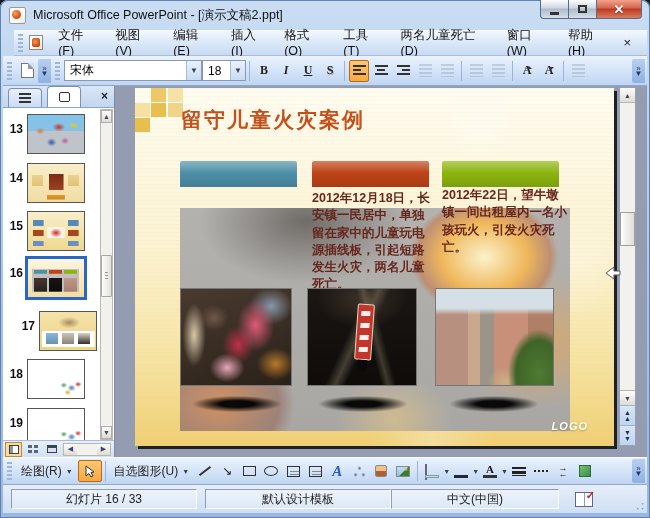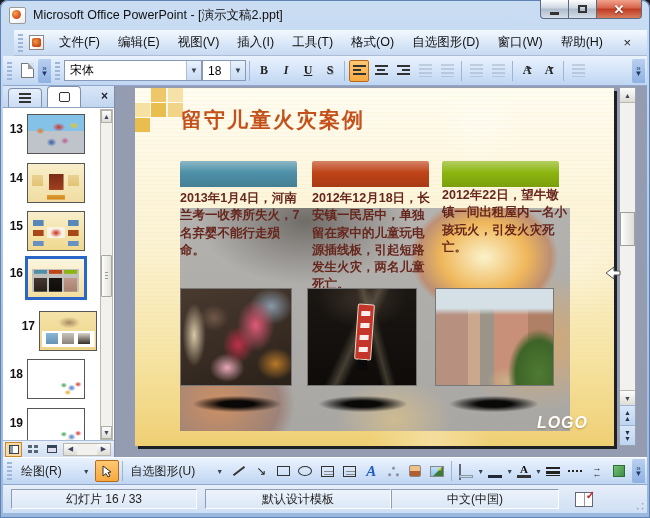--- a/index.html
+++ b/index.html
@@ -214,41 +214,41 @@
     background-size:9px 100%; background-position:3px 6px; background-repeat:no-repeat; }
   .powerstrip::after{ content:""; position:absolute; left:3px; bottom:-12px; width:9px; height:11px; background:#0a0a0a; }
   .p3 { left:300px; width:119px; background:
     linear-gradient(#D4E0E6 0 20%, rgba(212,224,230,0) 27%),
     radial-gradient(42px 60px at 88% 88%, #4E7A32, #3E6428 55%, transparent 74%),
     radial-gradient(26px 20px at 60% 96%, #C8B088, transparent 72%),
     linear-gradient(90deg,#B89080 0 27%,#CBA78E 27% 38%,#9C9488 38% 50%,#C89078 50% 79%,#B08066 79% 100%); }
   .oval-shadow { position:absolute; top:308px; width:88px; height:16px;
     background:radial-gradient(ellipse at center, rgba(0,0,0,.95) 0 28%, rgba(0,0,0,.45) 52%, transparent 72%); }
   .s1{ left:58px; } .s2{ left:184px; } .s3{ left:315px; }
-  .logo { position:absolute; right:26px; bottom:14px; font-size:16px; font-weight:bold; font-style:italic;
+  .logo { position:absolute; right:26px; bottom:14px; font-size:11px; font-weight:bold; font-style:italic;
     color:#fff; letter-spacing:1px; text-shadow:0 1px 2px rgba(120,90,20,.5); }
 
   
   .vscroll { position:absolute; right:11px; top:1px; width:17px; height:359px; background:#F2F1EE; border:1px solid #9AA2B2;
     display:flex; flex-direction:column; }
   .vs-btn { height:15px; display:flex; align-items:center; justify-content:center; font-size:7px; color:#445;
     background:linear-gradient(180deg,#FCFCFB,#DDDDD6); border-bottom:1px solid #B8B8B0; }
   .vs-track { flex:1; position:relative; }
   .vs-thumb { position:absolute; left:0; right:0; top:38%; height:34px;
     background:linear-gradient(90deg,#FDFDFC,#DEDDD8); border:1px solid #A0A09A; }
   .vs-dn { border-top:1px solid #B8B8B0; border-bottom:none; }
   .vs-nav { height:20px; display:flex; flex-direction:column; align-items:center; justify-content:center;
     background:linear-gradient(180deg,#D8E6F8,#BDD4F1); border-top:1px solid #9FB4D4; color:#234; font-size:7px; line-height:6px; }
   .cursor-arrow { position:absolute; right:26px; top:180px; z-index:5; }
 
   
   .drawbar { position:absolute; left:3px; right:3px; bottom:33px; height:28px;
     background:linear-gradient(180deg,#EAF2FD,#D3E3F8 55%,#BFD5F1); border-top:1px solid #fff;
     border-bottom:1px solid #8FA8CC; display:flex; align-items:center; font-size:12px; color:#222; }
-  .db-label { padding:3px 5px; display:flex; align-items:center; gap:21px; }
+  .db-label { padding:3px 5px; display:flex; align-items:center; gap:4px; }
   .dd-arrow { font-size:7px; color:#345; }
   .select-btn { width:24px; height:22px; background:linear-gradient(180deg,#FDC873,#F9A83F);
     border:1px solid #B5691B; border-radius:2px; display:flex; align-items:center; justify-content:center; }
   .shape-ic { display:inline-block; }
   .ic-line { width:14px; height:2px; background:#333; transform:rotate(-38deg); }
   .ic-rect { width:13px; height:10px; border:1.5px solid #333; }
   .ic-oval { width:14px; height:10px; border:1.5px solid #333; border-radius:50%; }
   .ic-tbox { width:13px; height:11px; border:1px solid #333; background:
     repeating-linear-gradient(180deg, transparent 0 2px, #888 2px 3px) 2px 2px/9px 6px no-repeat; }
   .ic-wordart { color:#1E5FC0; font-family:"Liberation Serif",serif; font-weight:bold; font-style:italic; font-size:15px; }
@@ -313,26 +313,26 @@
       <div class="win-btn close">
           <span class="glyph-close">✕</span>
         </div>
     </div>
   </div>
 
   <div class="menubar">
     <div class="grip"></div>
     <div class="menu-doc-icon"></div>
     <div class="menu-item">文件(F)</div>
+    <div class="menu-item">视图(V)</div>
     <div class="menu-item">编辑(E)</div>
-    <div class="menu-item">视图(V)</div>
     <div class="menu-item">插入(I)</div>
+    <div class="menu-item">格式(O)</div>
     <div class="menu-item">工具(T)</div>
-    <div class="menu-item">格式(O)</div>
-    <div class="menu-item">自选图形(D)</div>
+    <div class="menu-item">两名儿童死亡(D)</div>
     <div class="menu-item">窗口(W)</div>
     <div class="menu-item">帮助(H)</div>
     <div class="menu-close">×</div>
   </div>
 
   <div class="toolbar">
     <div class="grip"></div>
     <div class="tb-btn">
         <span class="newdoc"></span>
       </div>
@@ -471,21 +471,20 @@
       <div class="slide">
         <div class="mosaic"></div>
         <div class="slide-title">留守儿童火灾案例</div>
 
         <div class="gray-panel"></div>
 
         <div class="col-bar c1" style="background-color: rgb(78, 144, 168);"></div>
         <div class="col-bar c2" style="background-color: rgb(191, 67, 23);"></div>
         <div class="col-bar c3" style="background-color: rgb(140, 181, 15);"></div>
 
-        <div class="col-text c1">2013年1月4日，河南兰考一收养所失火，7名弃婴不能行走殒命。</div>
         <div class="col-text c2">2012年12月18日，长安镇一民居中，单独留在家中的儿童玩电源插线板，引起短路发生火灾，两名儿童死亡。</div>
         <div class="col-text c3 c3t">2012年22日，望牛墩镇一间出租屋内一名小孩玩火，引发火灾死亡。</div>
 
         <div class="photo p1"></div>
         <div class="photo p2">
           <div class="powerstrip"></div>
         </div>
         <div class="photo p3"></div>
 
         <div class="oval-shadow s1"></div>

